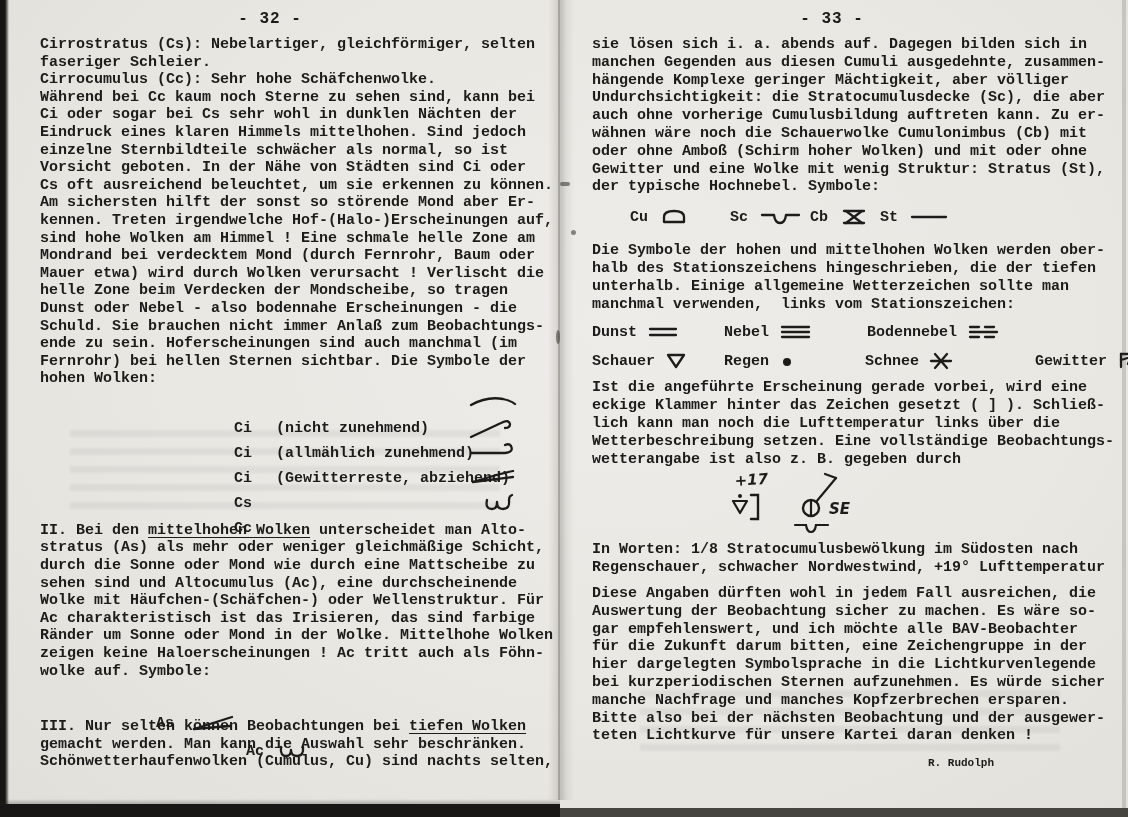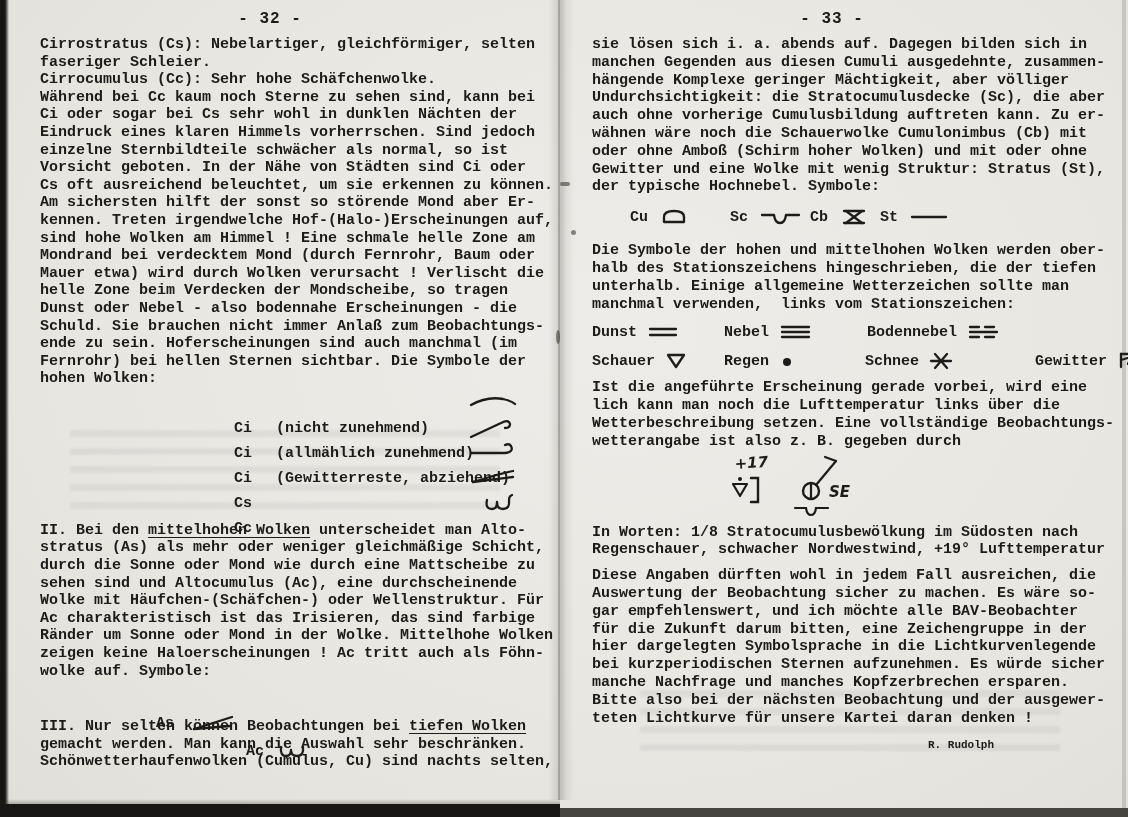--- a/index.html
+++ b/index.html
@@ -67,21 +67,21 @@
 
   <div class="page page-left">
     <div class="pagenum">- 32 -</div>
 
     <div class="tx">
         <div class="line">Cirrostratus (Cs): Nebelartiger, gleichförmiger, selten</div>
         <div class="line">faseriger Schleier.</div>
         <div class="line">Cirrocumulus (Cc): Sehr hohe Schäfchenwolke.</div>
         <div class="line">Während bei Cc kaum noch Sterne zu sehen sind, kann bei</div>
         <div class="line">Ci oder sogar bei Cs sehr wohl in dunklen Nächten der</div>
-        <div class="line">Eindruck eines klaren Himmels vorherrschen. Sind jedoch</div>
+        <div class="line">Eindruck eines klaren Himmels mittelhohen. Sind jedoch</div>
         <div class="line">einzelne Sternbildteile schwächer als normal, so ist</div>
         <div class="line">Vorsicht geboten. In der Nähe von Städten sind Ci oder</div>
         <div class="line">Cs oft ausreichend beleuchtet, um sie erkennen zu können.</div>
         <div class="line">Am sichersten hilft der sonst so störende Mond aber Er-</div>
         <div class="line">kennen. Treten irgendwelche Hof-(Halo-)Erscheinungen auf,</div>
         <div class="line">sind hohe Wolken am Himmel ! Eine schmale helle Zone am</div>
         <div class="line">Mondrand bei verdecktem Mond (durch Fernrohr, Baum oder</div>
         <div class="line">Mauer etwa) wird durch Wolken verursacht ! Verlischt die</div>
         <div class="line">helle Zone beim Verdecken der Mondscheibe, so tragen</div>
         <div class="line">Dunst oder Nebel - also bodennahe Erscheinungen - die</div>
@@ -226,20 +226,21 @@
       <span class="item" style="left:443px;"><span>Gewitter</span><svg class="sym" width="22" height="20">
             <path d="M4,3 L16,3"></path>
             <path d="M4,3 L4,16"></path>
             <path d="M4,9 L14,6 L11,13 L17,16"></path>
             <path class="fill" d="M17,16 L11,15 L15,11 Z"></path>
           </svg></span>
     </div>
 
     <div class="tx" style="margin-top:5px;">
         <div class="line">Ist die angeführte Erscheinung gerade vorbei, wird eine</div>
+        <div class="line">eckige Klammer hinter das Zeichen gesetzt ( ] ). Schließ-</div>
         <div class="line">lich kann man noch die Lufttemperatur links über die</div>
         <div class="line">Wetterbeschreibung setzen. Eine vollständige Beobachtungs-</div>
         <div class="line">wetterangabe ist also z. B. gegeben durch</div>
       </div>
 
     <svg class="diagram" width="220" height="64" viewBox="0 0 220 64">
       <text x="48" y="16" transform="rotate(-4 48 16)">+17</text>
       <g>
         <circle cx="53" cy="26" r="2" fill="#1d1c1a"></circle>
         <path d="M46,31 L60,31 L53,43 Z" fill="none" stroke="#1d1c1a" stroke-width="2.2" stroke-linejoin="round"></path>

